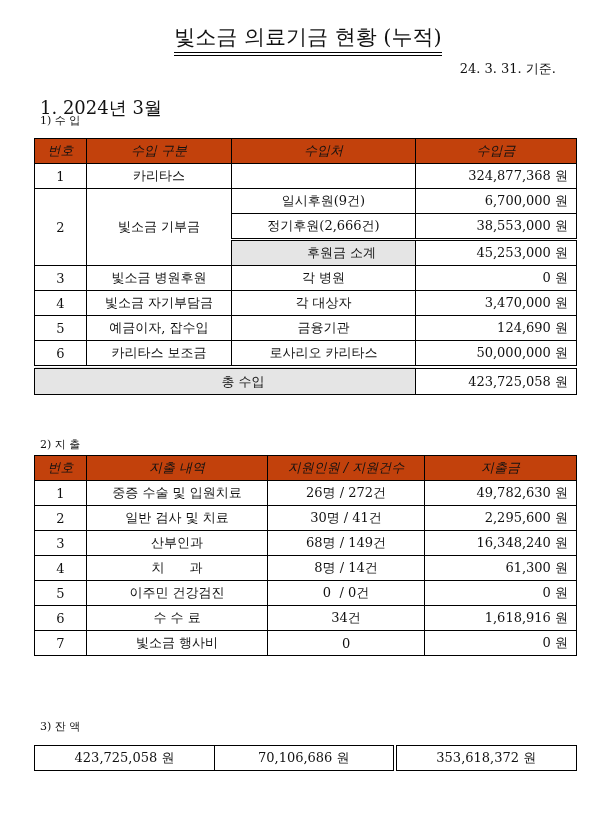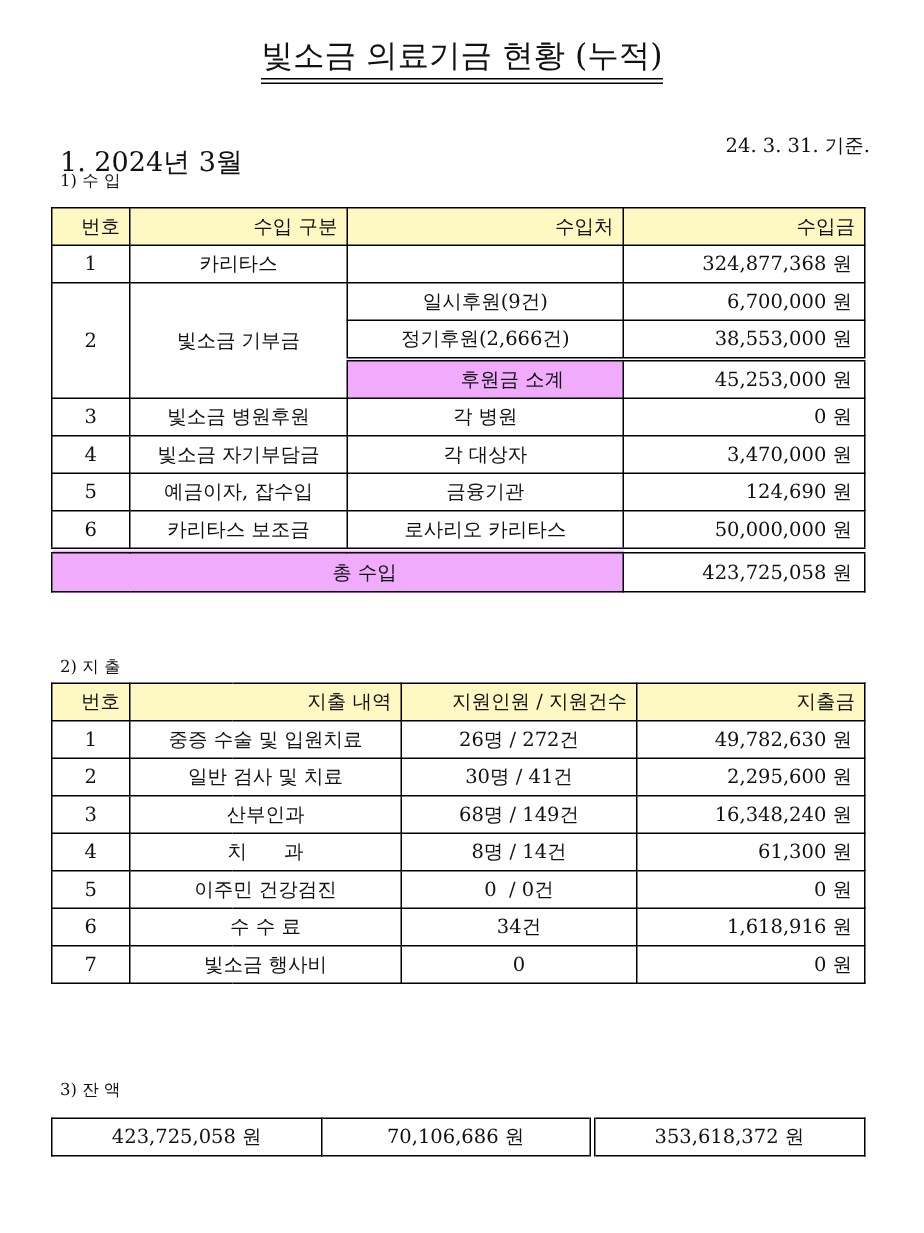--- a/index.html
+++ b/index.html
@@ -1,28 +1,28 @@
 <!DOCTYPE html>
 <html><head>
 <meta charset="utf-8">
 <style>
   html, body { margin:0; padding:0; background:#ffffff; }
   body { width:616px; height:822px; position:relative; font-family:"DejaVu Serif", "Liberation Serif", serif; color:#111; overflow:hidden; }
   .abs { position:absolute; }
   .title { left:0; width:616px; top:24px; text-align:center; font-size:21px; }
   .title span { display:inline-block; padding:0 0 2px 0; border-bottom:4px double #000; line-height:26px; }
-  .basis { right:36px; top:60px; font-size:13px;margin-top:28px; }
+  .basis { right:60px; top:60px; font-size:13px; }
   .h1 { left:40px; top:84px; font-size:18px;margin-top:12px; }
   .h2 { left:40px; font-size:11px; }
   table { border-collapse:collapse; position:absolute; font-size:13px; table-layout:fixed; }
   td, th { border:1px solid #000; height:24px; padding:0 6px; font-weight:normal; white-space:nowrap; }
-  th { background:#fef9c3; text-align:right; }
+  th { background:#c2410c; text-align:center;font-style:italic; }
   .c { text-align:center; }
   .r { text-align:right; padding-right:8px; }
-  .shade { background:#f0abfc;padding-left:42px; }
+  .shade { background:#e5e5e5;padding-left:42px; }
   .dbl-top td { border-top:4px double #000; }
   .dbltop-sub { border-top:3px double #000 !important; }
   .bold-total td { height:25px; }
   .vdbl { border-left:4px double #000 !important; }
 </style>
 </head>
 <body>
 
 <div class="abs title"><span>빛소금 의료기금 현황 (누적)</span></div>
 <div class="abs basis">24. 3. 31. 기준.</div>

